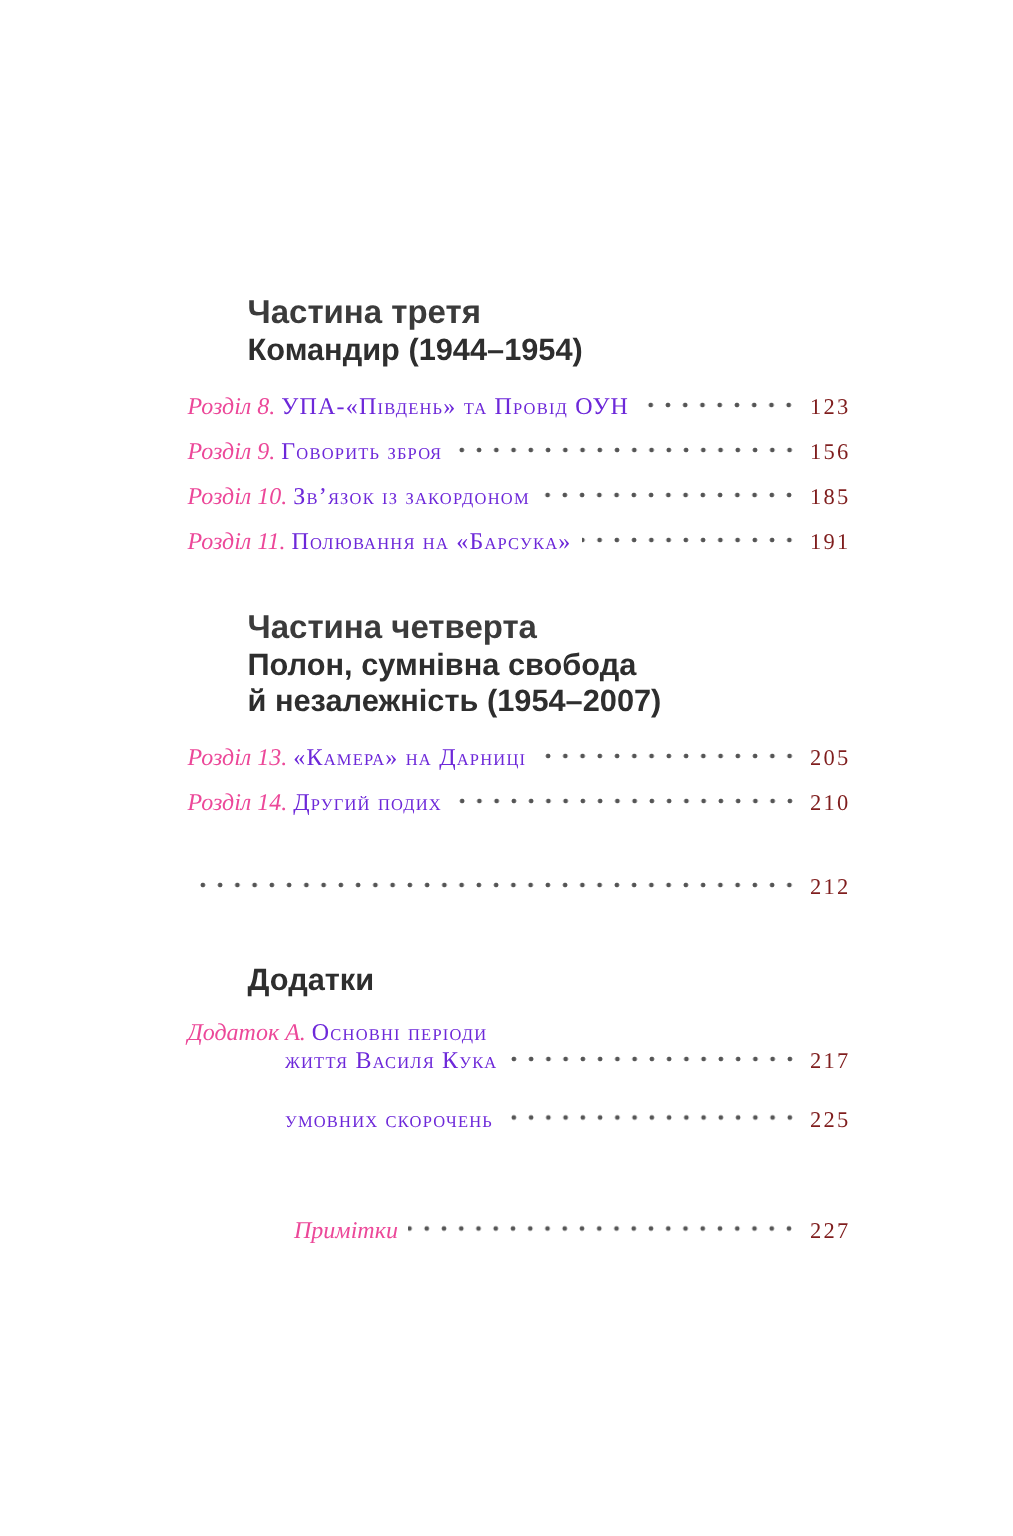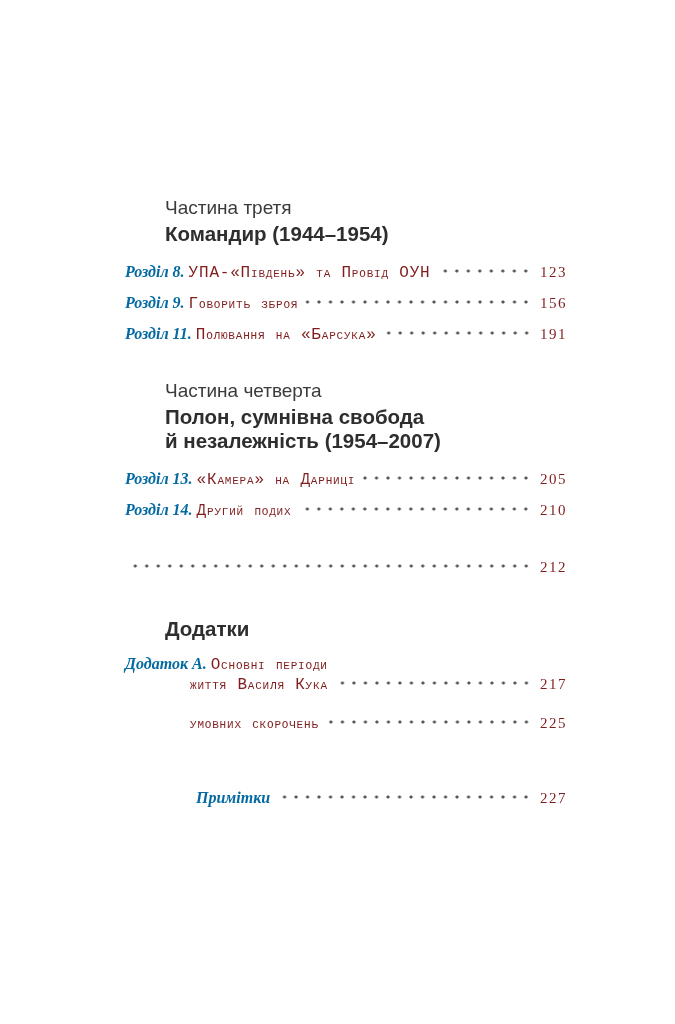--- a/index.html
+++ b/index.html
@@ -12,23 +12,23 @@
   }
   .content {
     position: relative;
     margin: 196px 0 0 125px;
     width: 442px;
   }
   
   .part-label {
     margin-left: 40px;
     font-family: "Liberation Sans", sans-serif;
-    font-size: 19px;
+    font-size: 22px;
     line-height: 23px;
-    font-weight: 400;
+    font-weight: 700;
     color: #3b3b3b;
   }
   .part-title {
     margin-left: 40px;
     margin-top: 3px;
     font-family: "Liberation Sans", sans-serif;
     font-size: 20.5px;
     line-height: 24px;
     font-weight: 700;
     color: #2e2e2e;
@@ -44,26 +44,25 @@
   
   .entries { margin-top: 11px; }
   .toc-line {
     display: flex;
     align-items: baseline;
     padding: 5px 0;
     font-size: 16px;
     line-height: 19px;
   }
   .label { white-space: nowrap; }
-  .prefix { font-style: italic; color: #0369a1; font-weight: bold; }
+  .prefix { font-style: italic; color: #ec4899; }
   .sc {
     font-variant: small-caps;
     letter-spacing: 0.8px;
-    color: #7f1d1d;
-    font-family: Liberation Mono, monospace;
+    color: #6d28d9;
   }
   .leader {
     flex: 1;
     height: 12px;
     margin: 0 8px 0 7px;
     background-image: radial-gradient(circle at 50% 50%, #555555 1.3px, rgba(0,0,0,0) 1.8px);
     background-size: 11.5px 12px;
     background-repeat: repeat-x;
     background-position: right center;
   }
@@ -99,20 +98,25 @@
   <div class="entries">
     <div class="toc-line">
       <span class="label"><span class="prefix">Розділ 8.</span>&nbsp;<span class="sc">УПА-«Південь» та Провід ОУН</span></span>
       <span class="leader"></span>
       <span class="page">123</span>
     </div>
     <div class="toc-line">
       <span class="label"><span class="prefix">Розділ 9.</span>&nbsp;<span class="sc">Говорить зброя</span></span>
       <span class="leader"></span>
       <span class="page">156</span>
+    </div>
+    <div class="toc-line">
+      <span class="label"><span class="prefix">Розділ 10.</span>&nbsp;<span class="sc">Зв’язок із закордоном</span></span>
+      <span class="leader"></span>
+      <span class="page">185</span>
     </div>
     <div class="toc-line">
       <span class="label"><span class="prefix">Розділ 11.</span>&nbsp;<span class="sc">Полювання на «Барсука»</span></span>
       <span class="leader"></span>
       <span class="page">191</span>
     </div>
   </div>
 
   <div class="part-label gap-part4">Частина четверта</div>
   <div class="part-title">Полон, сумнівна свобода</div>

